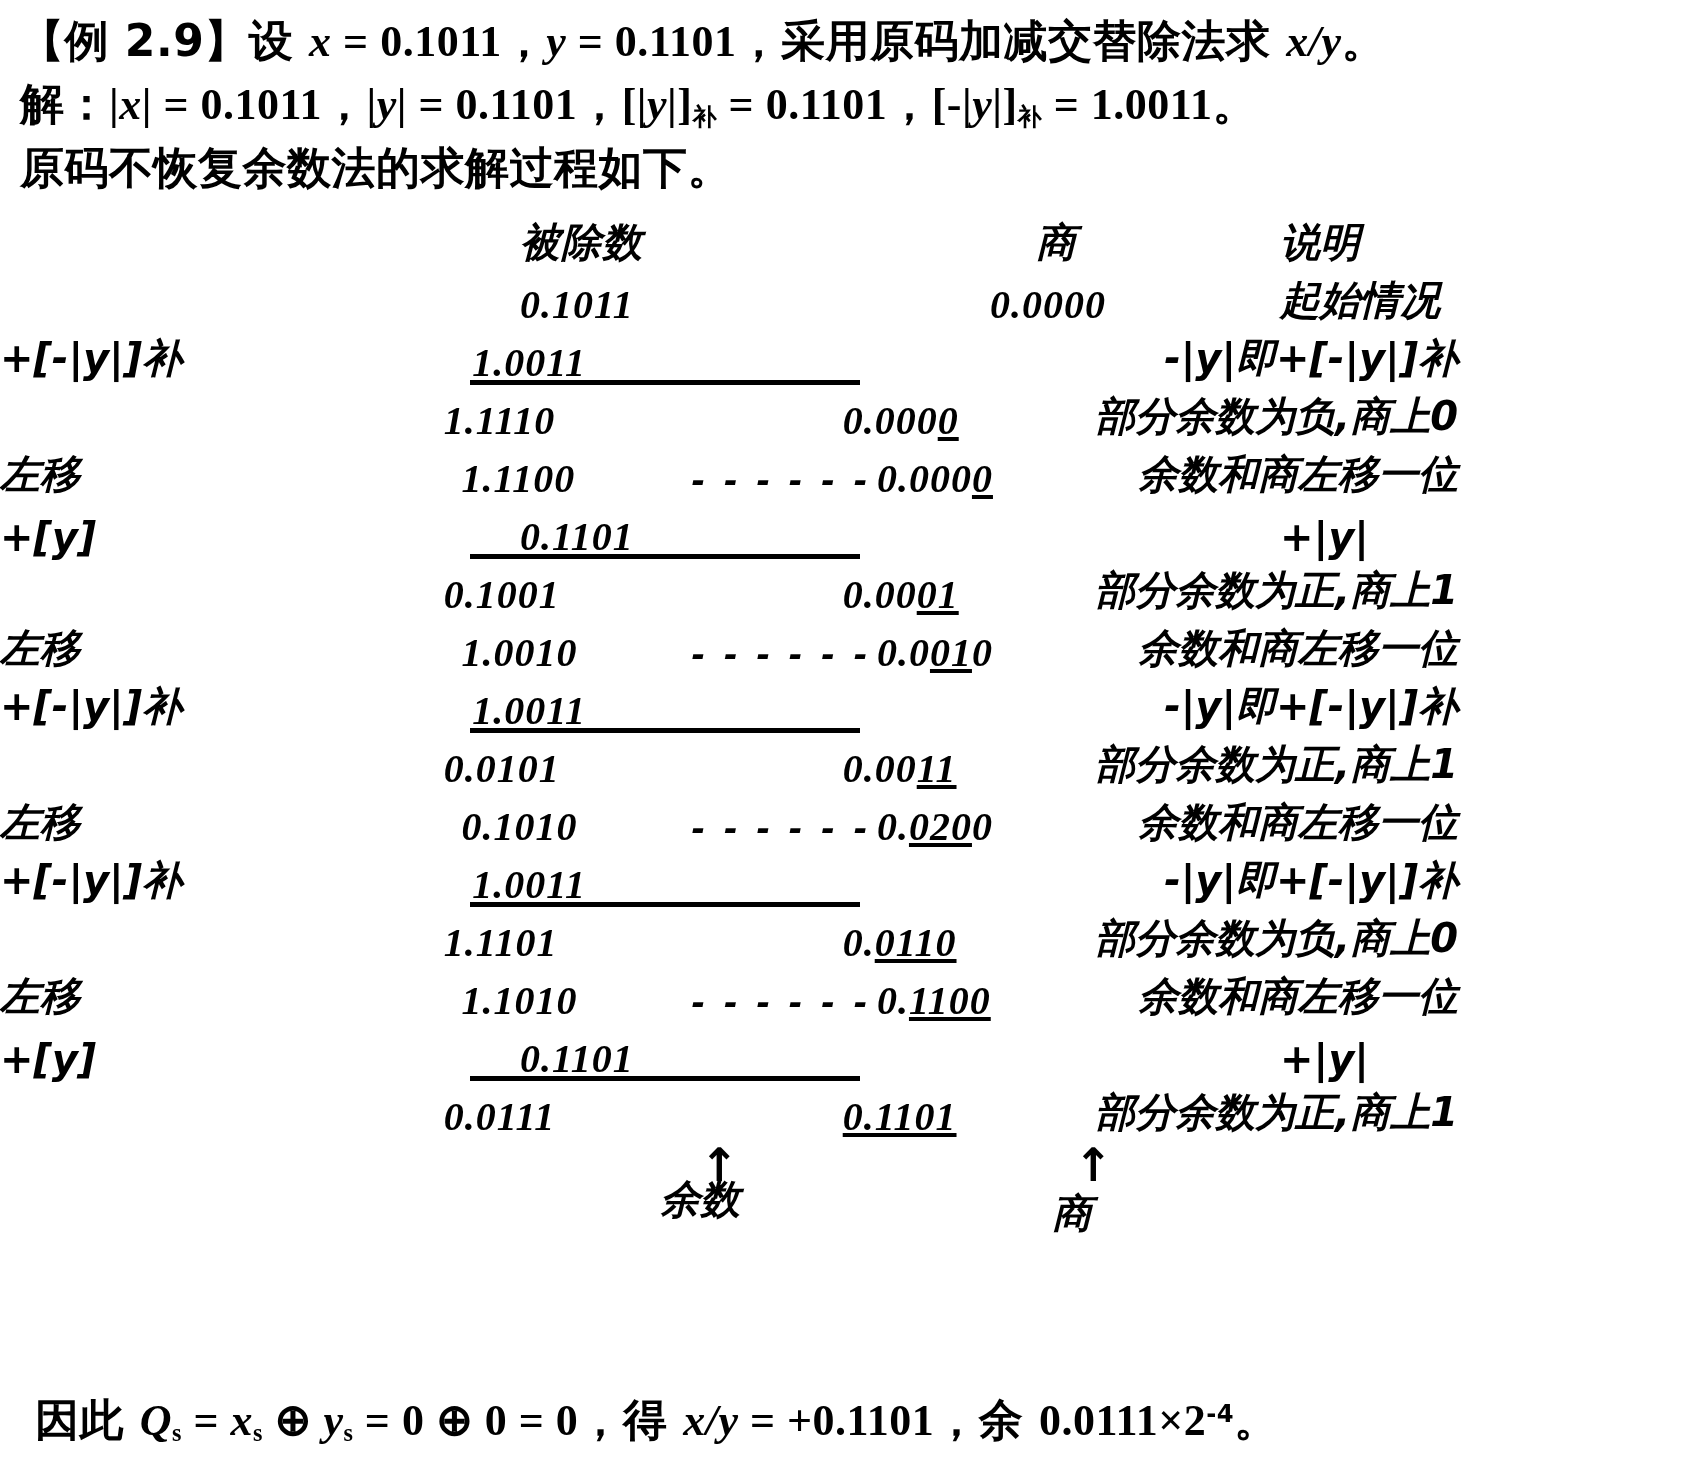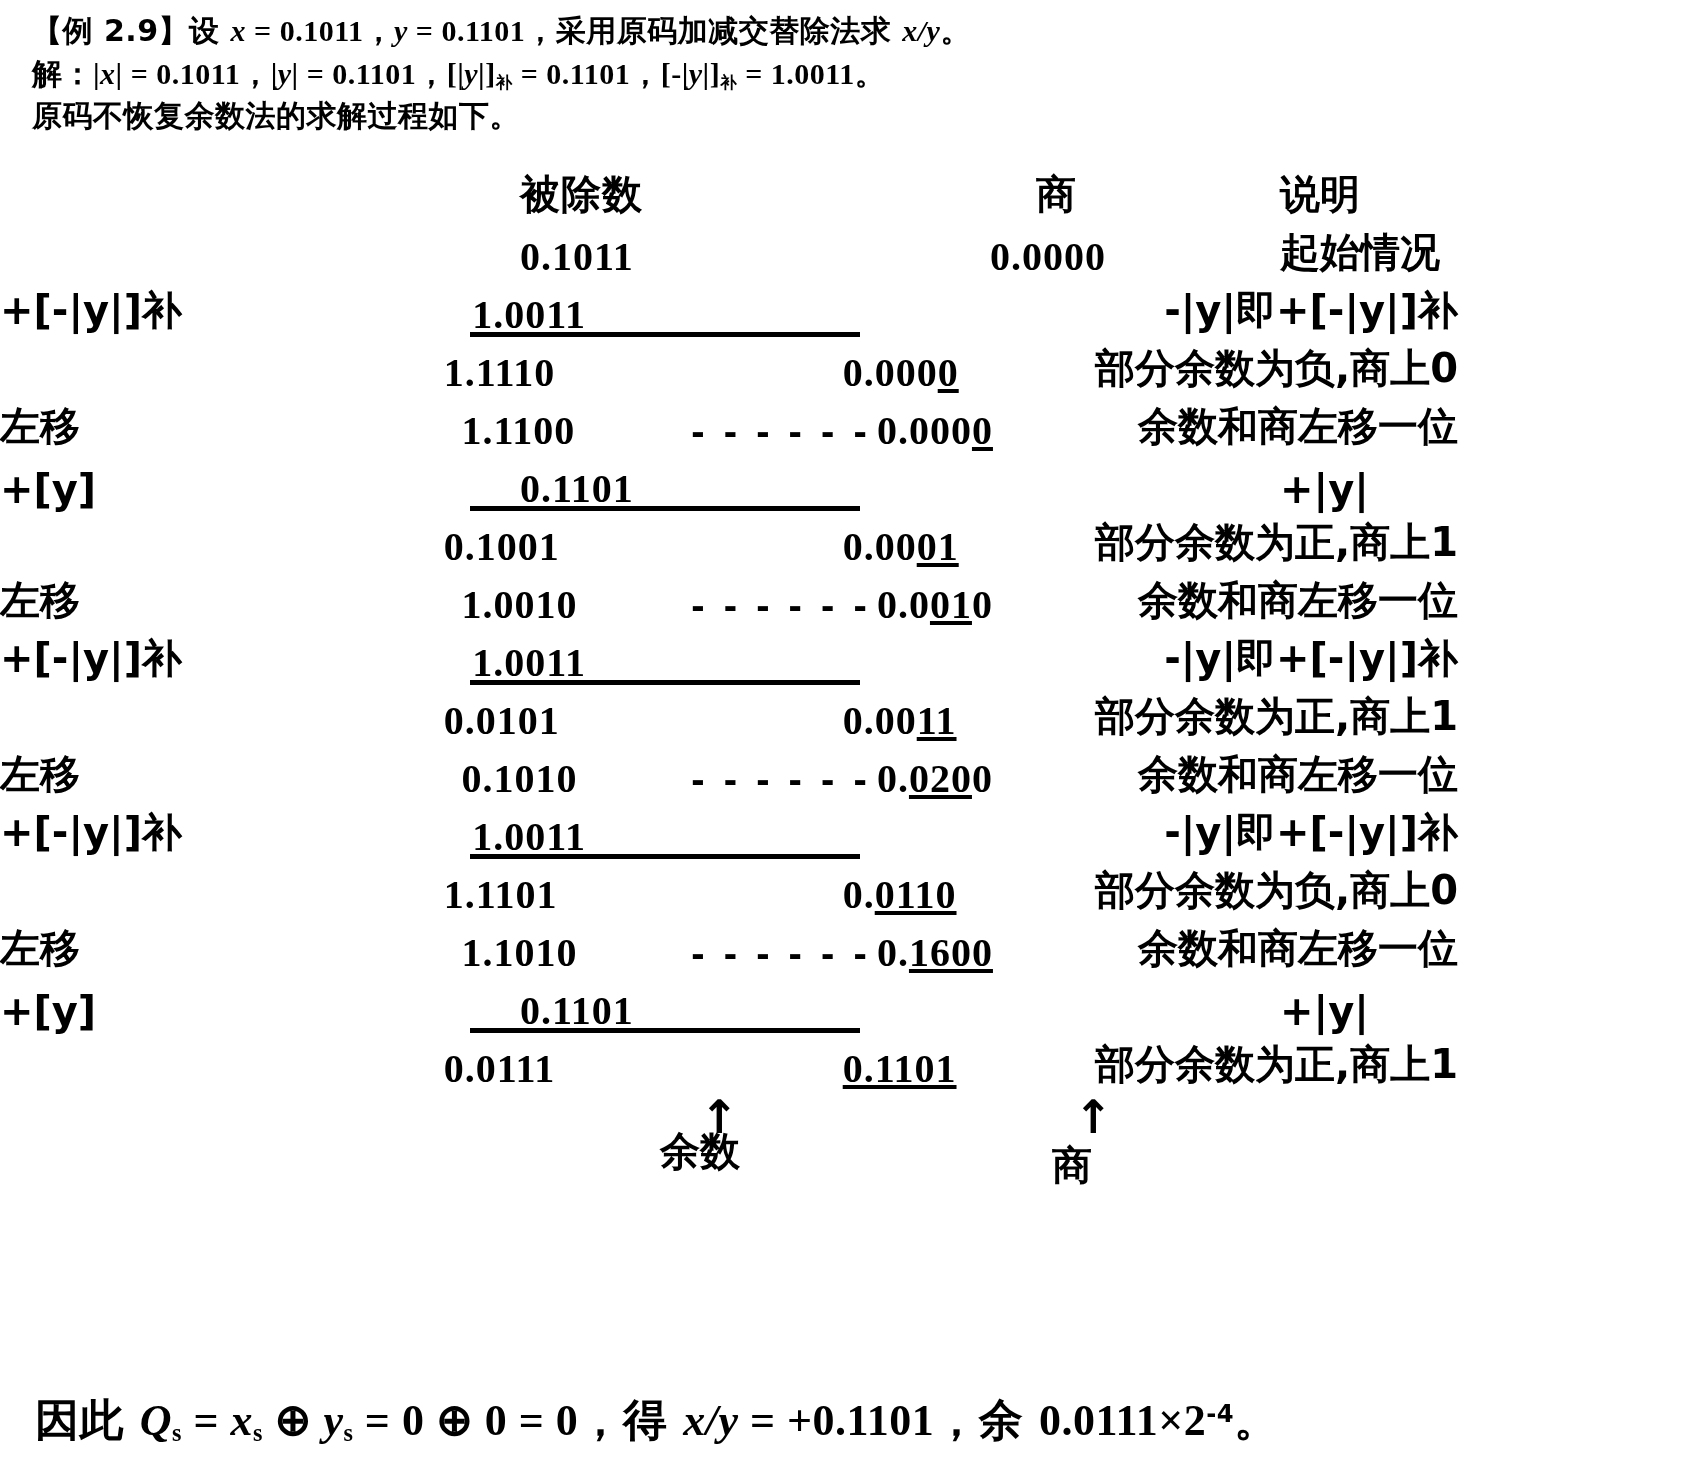--- a/index.html
+++ b/index.html
@@ -17,26 +17,25 @@
   .page {
     position: relative;
     width: 1698px;
     height: 1472px;
     padding: 0;
   }
   .intro {
     padding: 10px 30px 0 20px;
   }
   .intro-line {
-    font-size: 30px;
+    font-size: 44px;
     line-height: 1.42;
     white-space: nowrap;
     font-weight: bold;
     letter-spacing: 0.5px;
-    margin-left: 12px;
   }
   .intro-line .cjk {
     font-family: "DejaVu Sans", sans-serif;
     font-weight: bold;
   }
   .it {
     font-style: italic;
     font-family: "Liberation Serif", serif;
     font-weight: bold;
   }
@@ -49,23 +48,24 @@
     vertical-align: -0.25em;
     font-family: "DejaVu Sans", sans-serif;
   }
   .sup {
     font-size: 0.55em;
     vertical-align: 0.55em;
   }
 
   
   .work {
-    margin-top: 26px;
+    margin-top: 12px;
     width: 1458px;
     position: relative;
+    font-style: italic;
   }
   .wrow {
     display: flex;
     align-items: flex-end;
     height: 58px;
     position: relative;
   }
   .c-op {
     width: 520px;
     text-align: left;
@@ -302,21 +302,21 @@
       <div class="c-dividend">1.1101</div>
       <div class="c-dash"></div>
       <div class="c-quotient"><span>0.</span><span class="u">0110</span></div>
       <div class="c-note">部分余数为负,商上0</div>
     </div>
 
     <div class="wrow">
       <div class="c-op">左移</div>
       <div class="c-dividend">1.1010</div>
       <div class="c-dash">- - - - - - -</div>
-      <div class="c-quotient"><span>0.</span><span class="u">1600</span></div>
+      <div class="c-quotient"><span>0.</span><span class="u">1100</span></div>
       <div class="c-note">余数和商左移一位</div>
     </div>
 
     <div class="wrow">
       <div class="c-op">+[y]</div>
       <div class="c-dividend">0.1101</div>
       <div class="c-dash"></div>
       <div class="c-quotient"></div>
       <div class="c-note">+|y|</div>
     </div>

